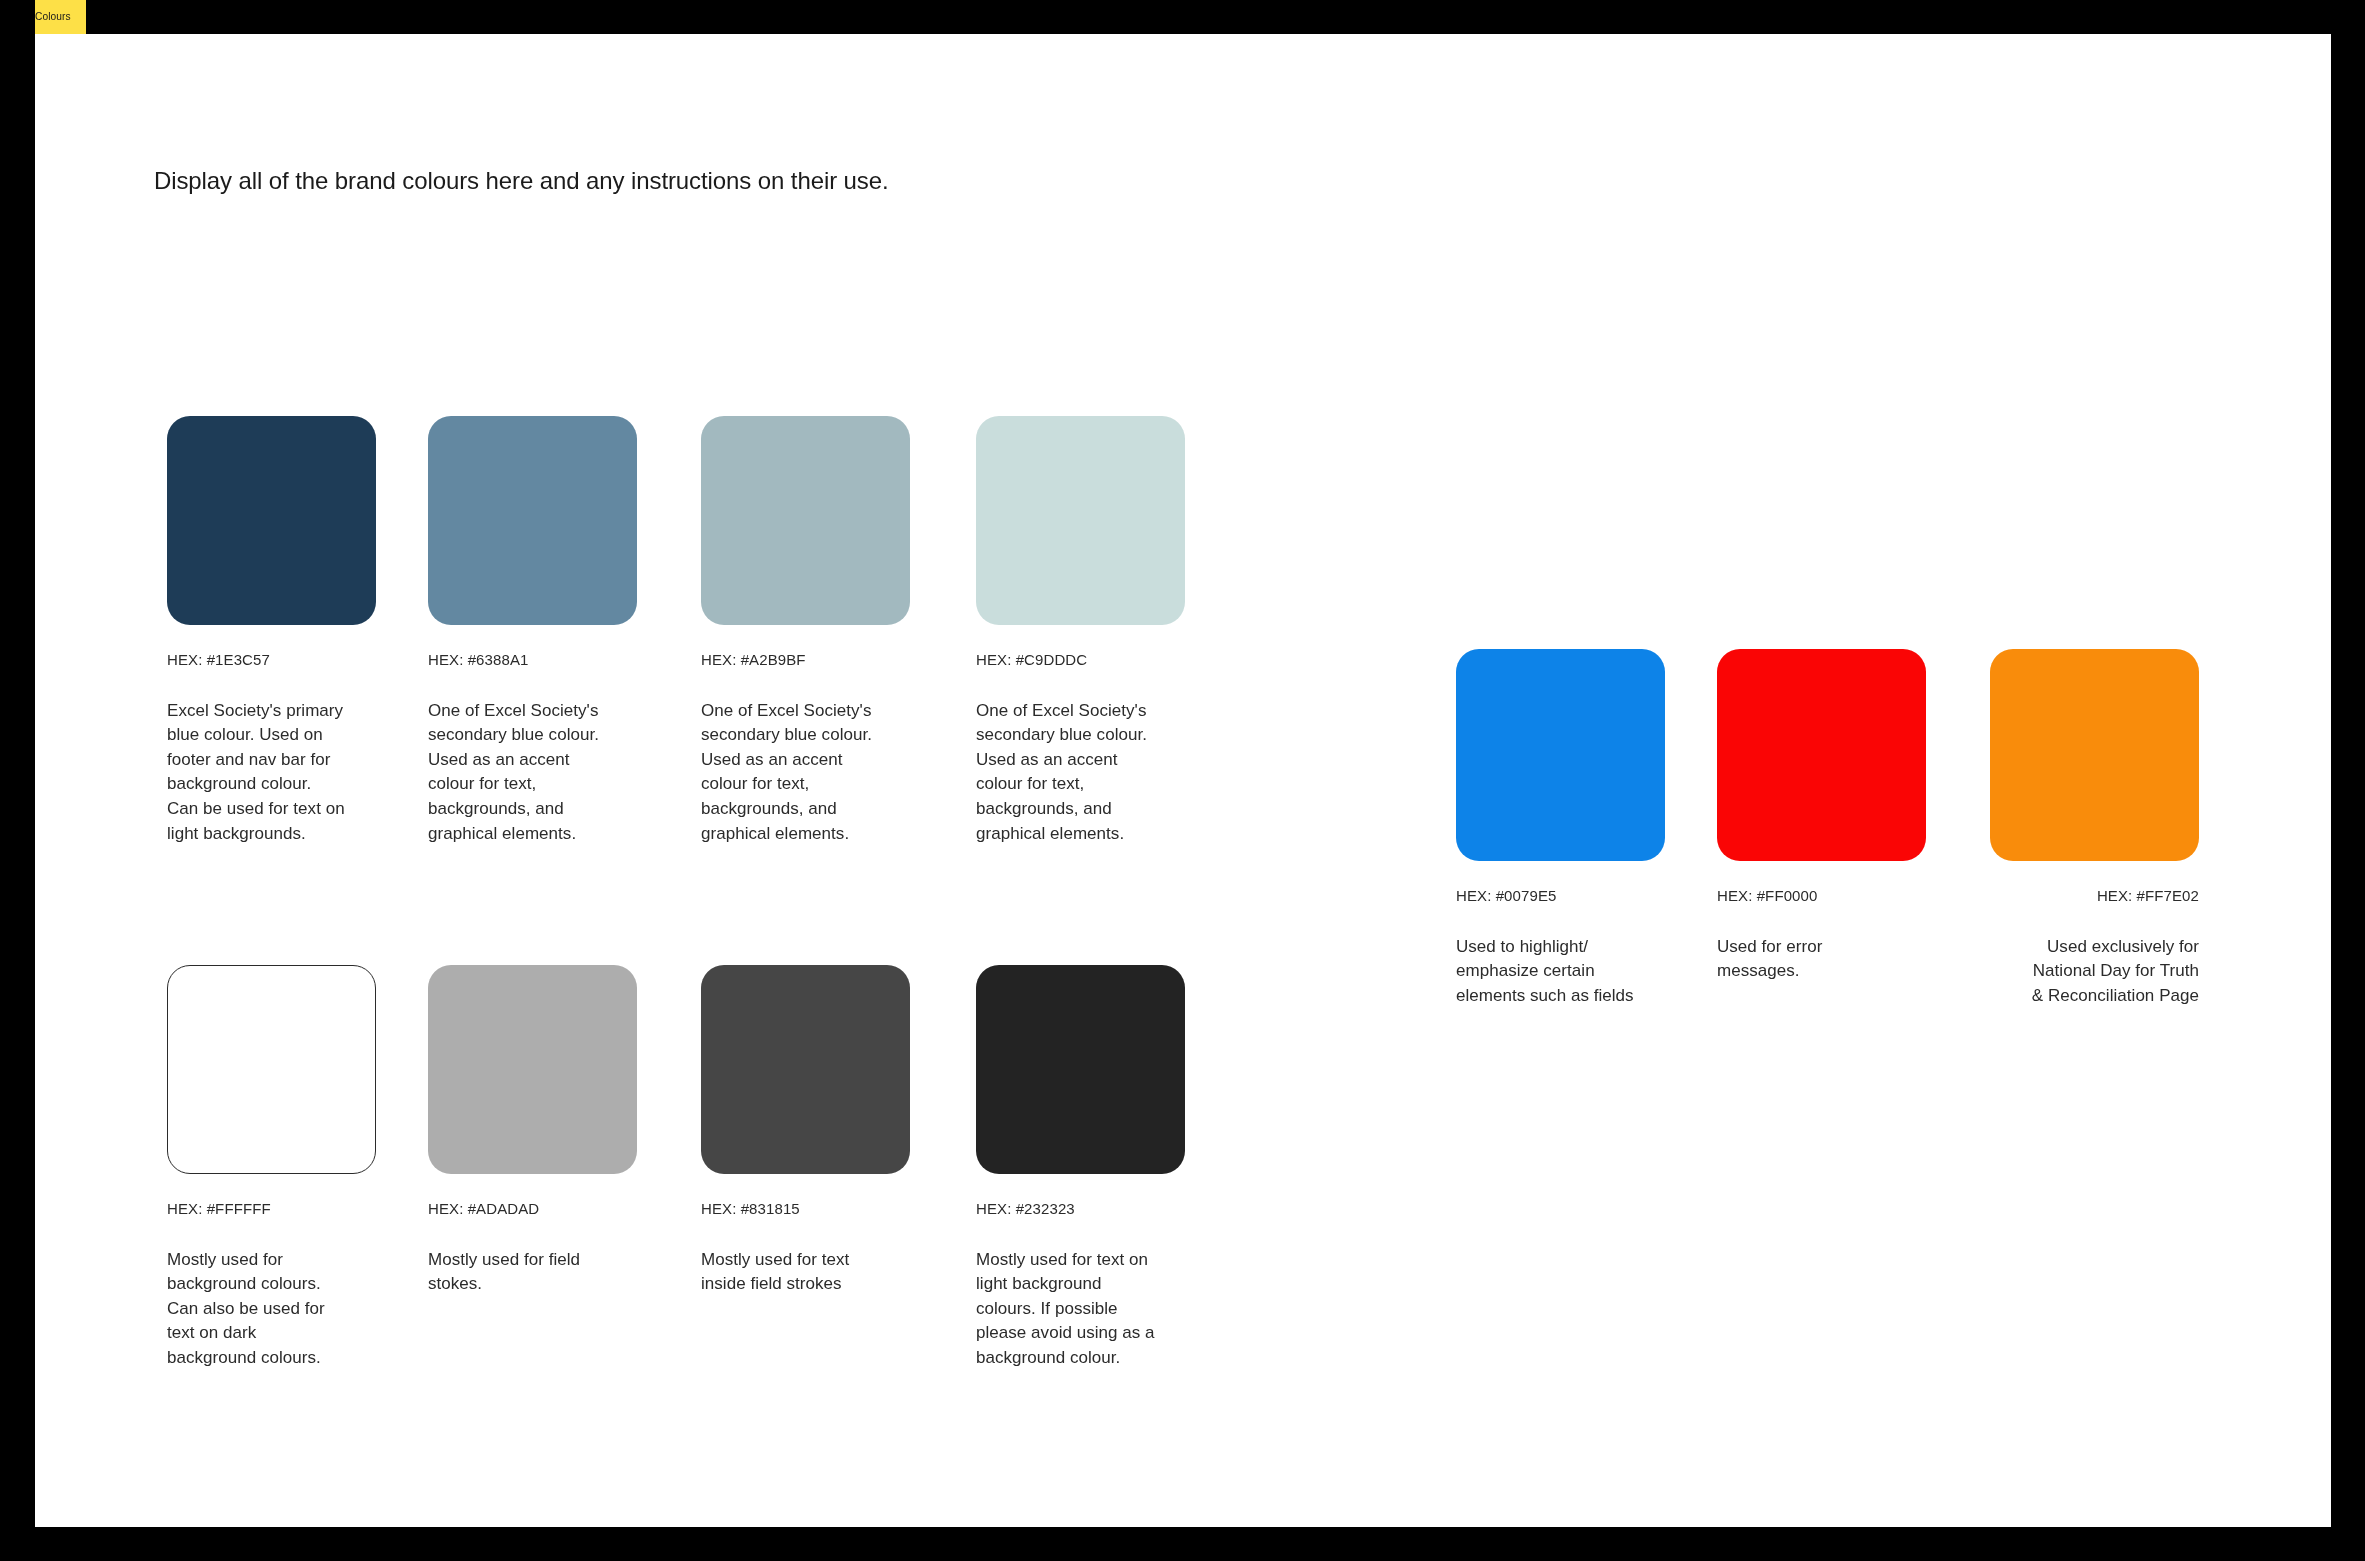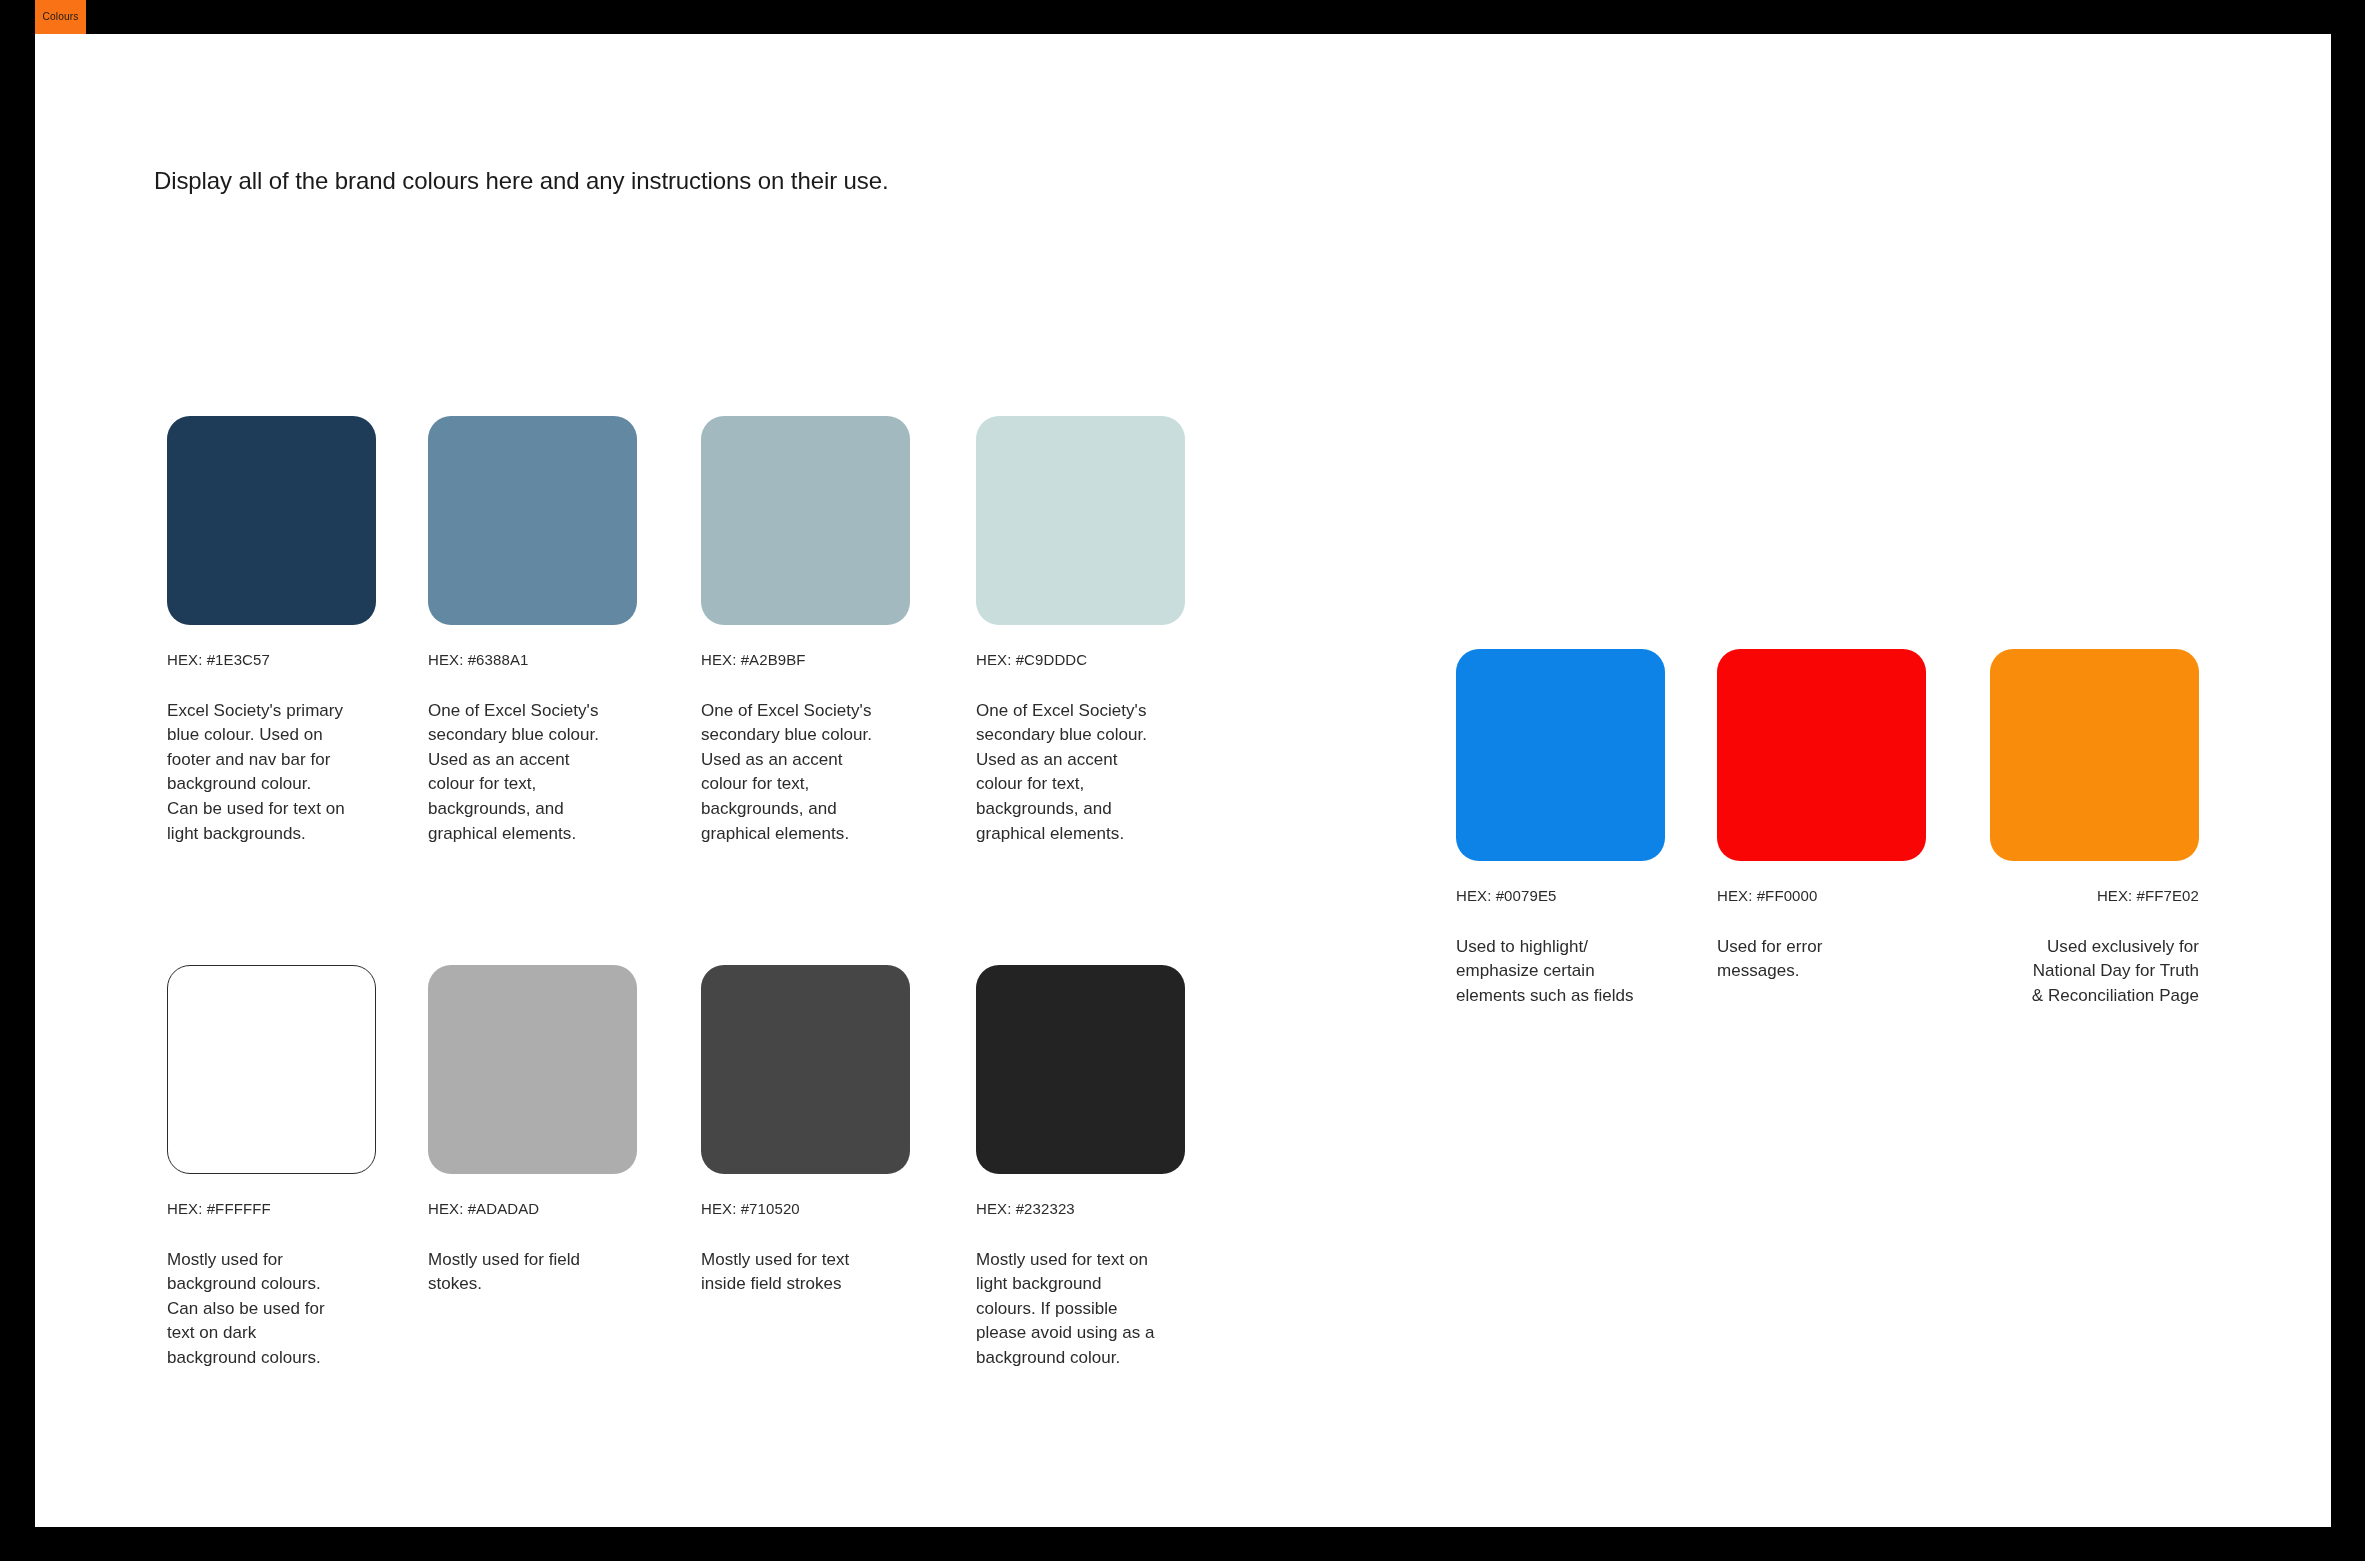--- a/index.html
+++ b/index.html
@@ -23,24 +23,24 @@
     width: 2366px;
     height: 34px;
     background: #000000;
   }
   #page-tab {
     position: absolute;
     left: 35px;
     top: 0;
     width: 51px;
     height: 34px;
-    background: #f97316;
+    background: #fde047;
     display: flex;
     align-items: center;
-    justify-content: center;
+    justify-content: flex-start;
   }
   #page-tab .tab-label {
     font-size: 10.2px;
     color: #1a1a1a;
     line-height: 1;
     letter-spacing: 0.1px;
   }
 
   
   #canvas {
@@ -192,21 +192,21 @@
 background colours.</div>
       </div>
       <div class="swatch-cell col-1">
         <div class="swatch-chip" style="background:#ADADAD;"></div>
         <div class="swatch-hex">HEX: #ADADAD</div>
         <div class="swatch-desc">Mostly used for field
 stokes.</div>
       </div>
       <div class="swatch-cell col-2">
         <div class="swatch-chip" style="background:#464646;"></div>
-        <div class="swatch-hex">HEX: #710520</div>
+        <div class="swatch-hex">HEX: #831815</div>
         <div class="swatch-desc">Mostly used for text
 inside field strokes</div>
       </div>
       <div class="swatch-cell col-3">
         <div class="swatch-chip" style="background:#232323;"></div>
         <div class="swatch-hex">HEX: #232323</div>
         <div class="swatch-desc">Mostly used for text on
 light background
 colours. If possible
 please avoid using as a

